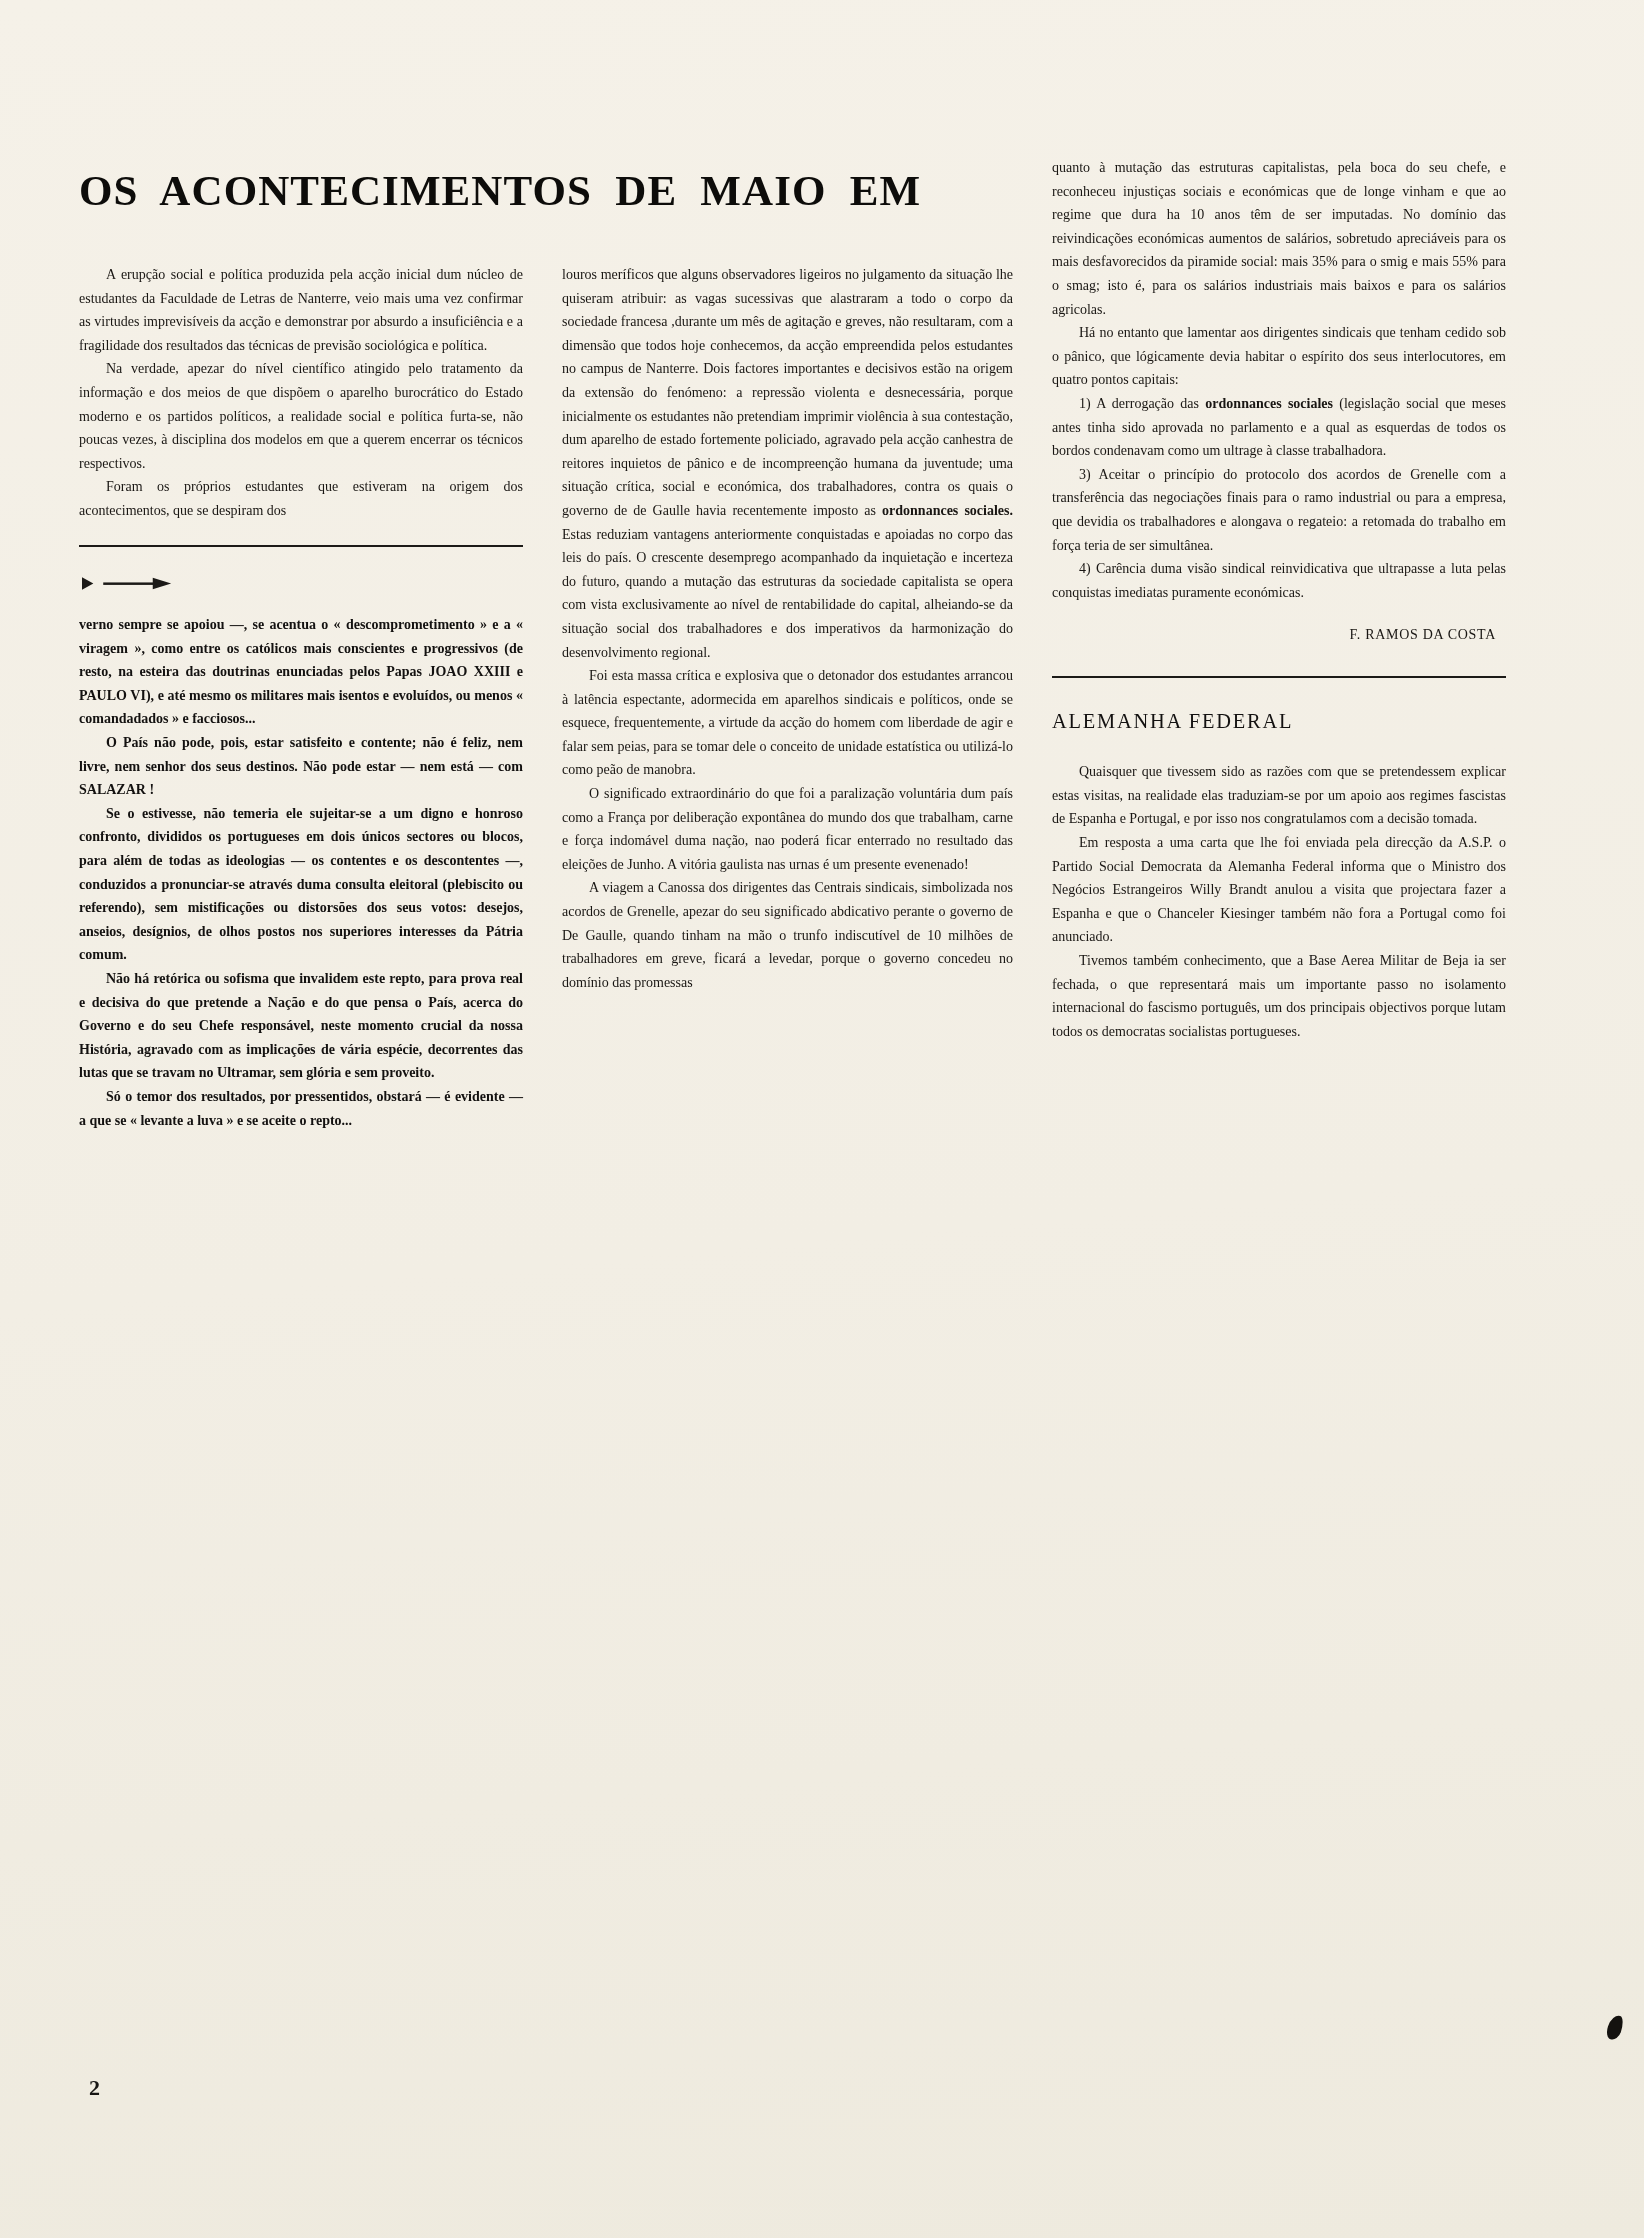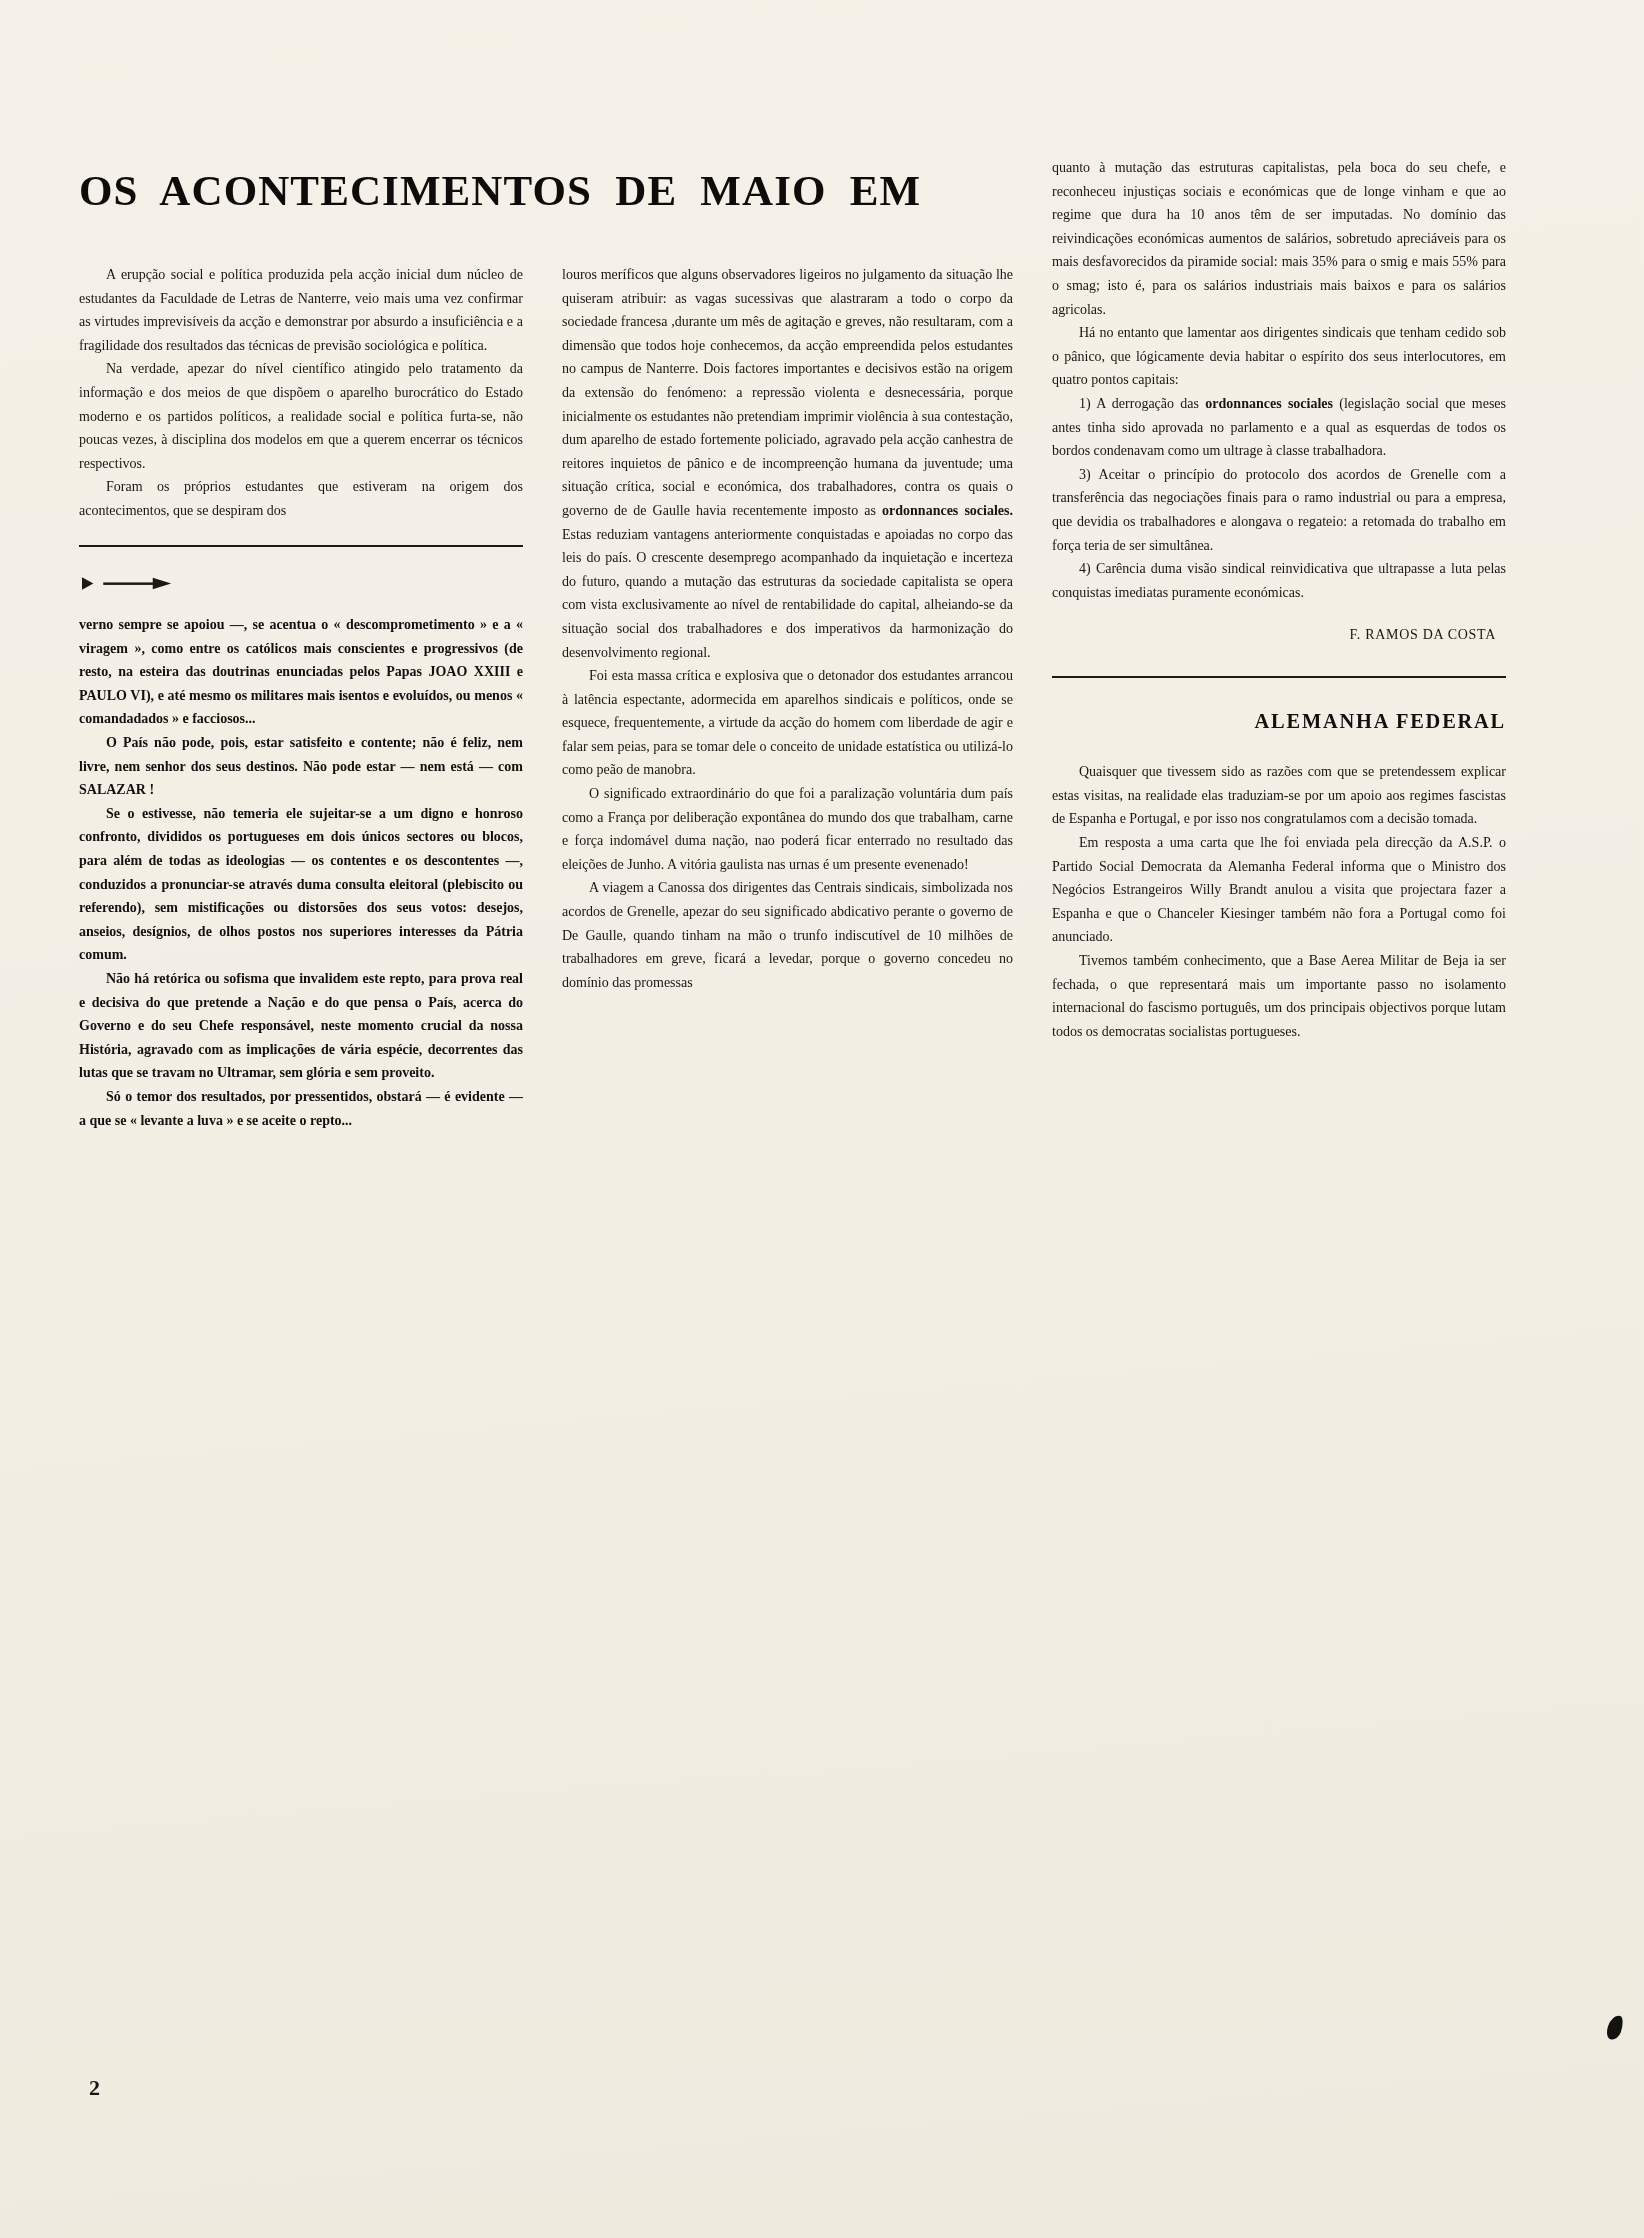--- a/index.html
+++ b/index.html
@@ -81,22 +81,22 @@
   }
   .sub-rule {
     border: none;
     border-top: 2.8px solid #1c1a17;
     margin: 30px 0 0 0;
     width: 100%;
   }
   .subsection-heading {
     margin: 32px 0 27px 0;
     font-size: 20.4px;
-    font-weight: 700;
-    text-align: right;
+    font-weight: 400;
+    text-align: left;
     letter-spacing: 1.8px;
     color: #131110;
   }
   .page-number {
     position: absolute;
     left: 89px;
     top: 2075px;
     font-size: 22px;
     font-weight: 700;
     color: #171513;

